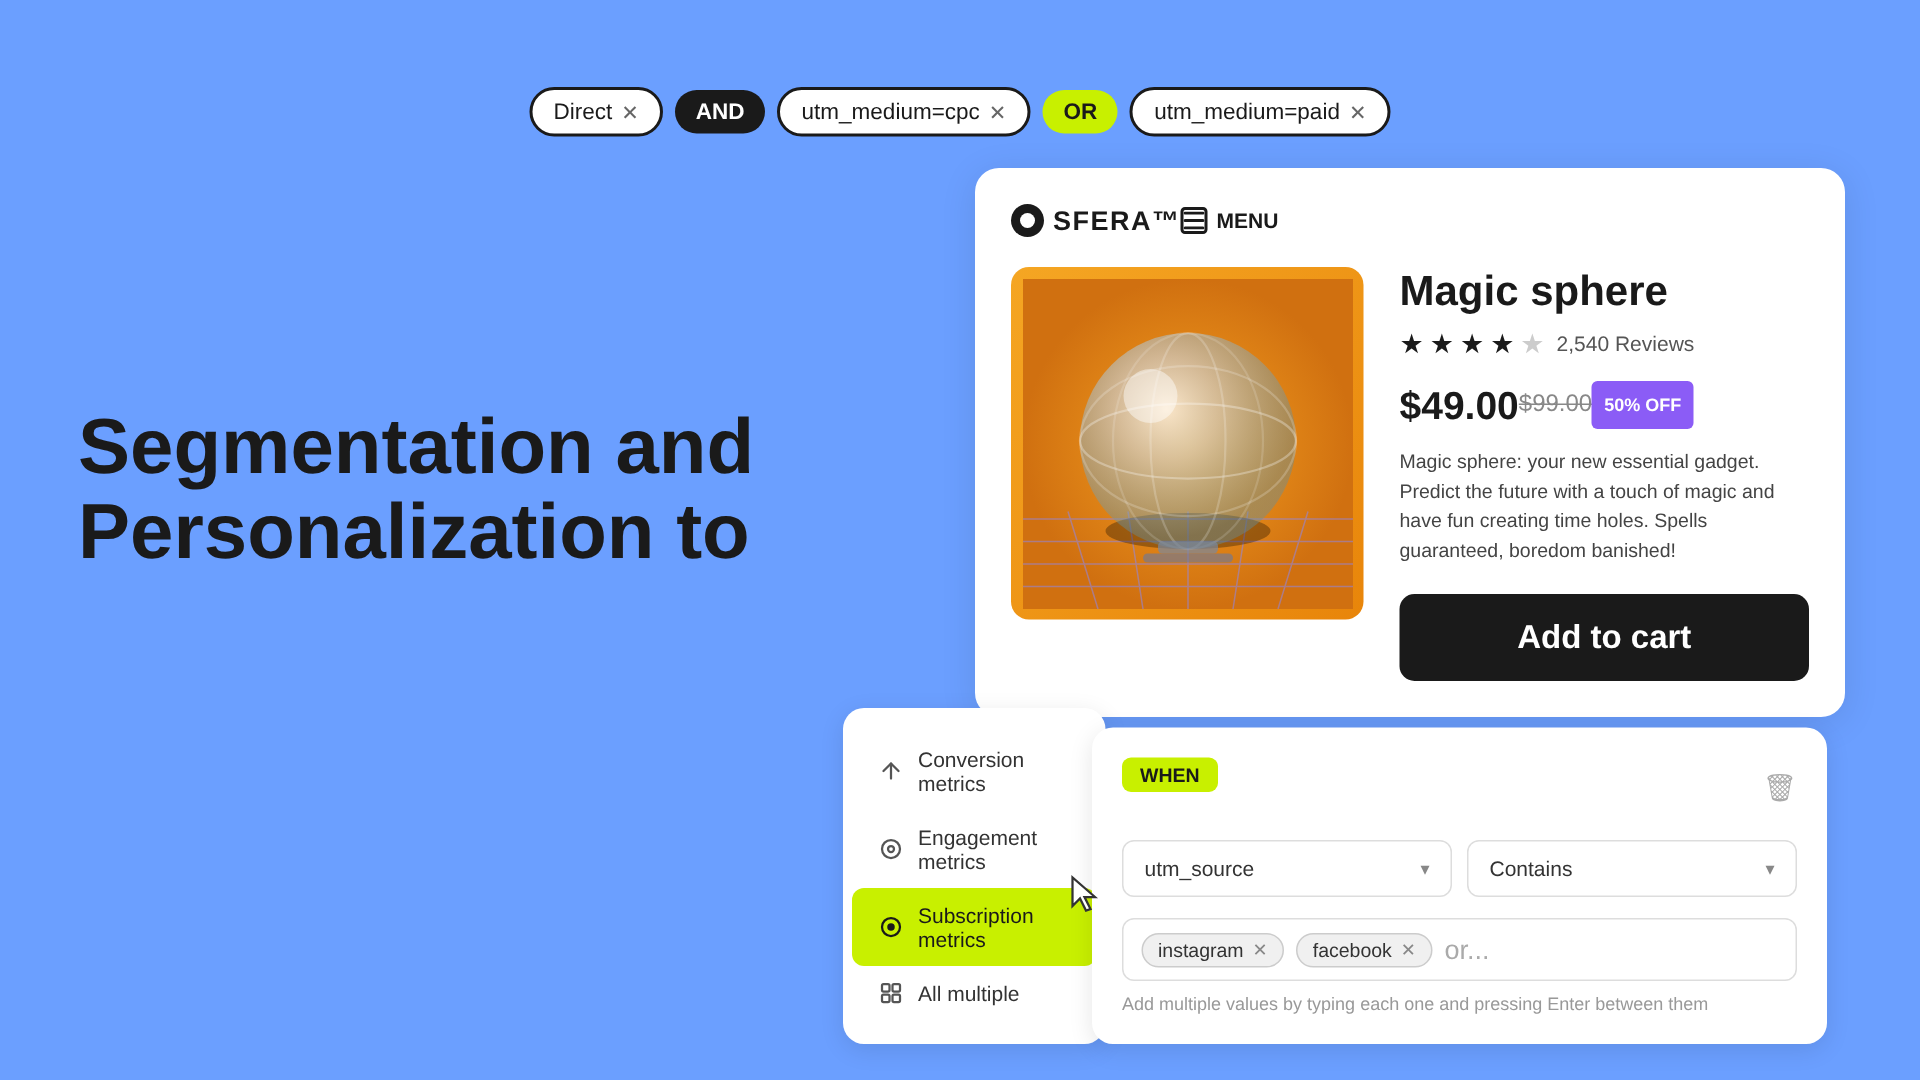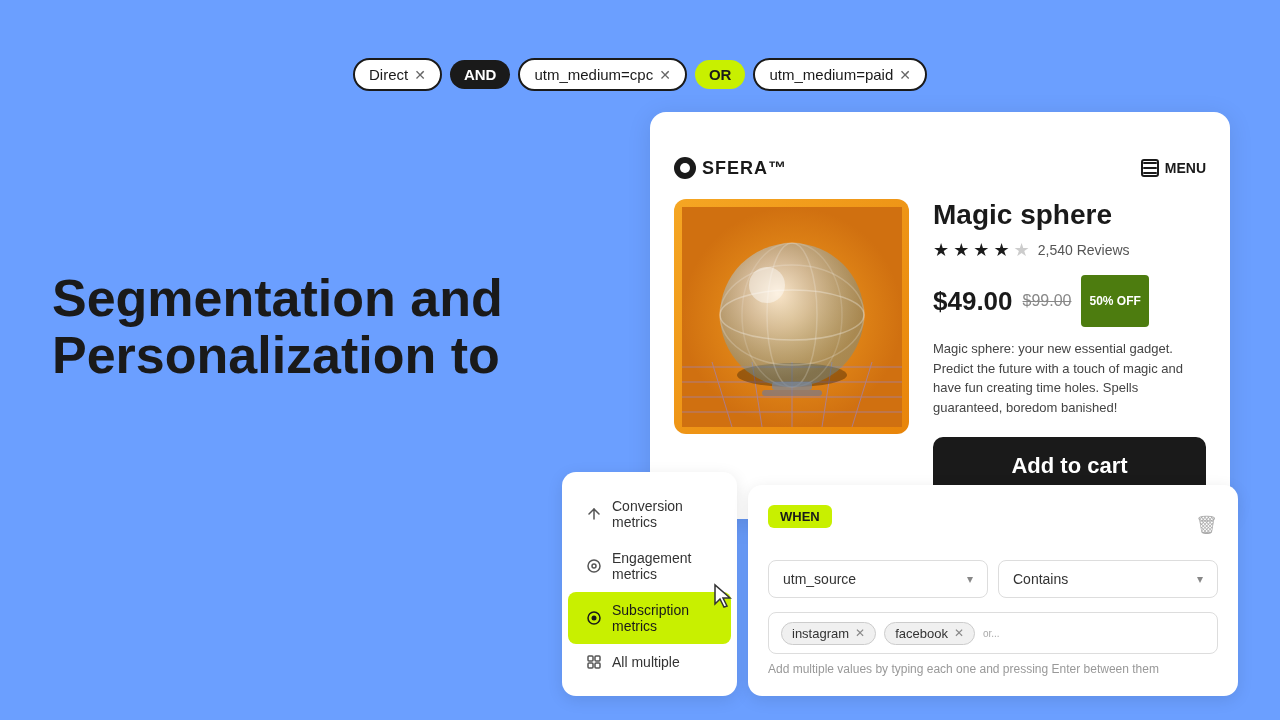--- a/index.html
+++ b/index.html
@@ -77,23 +77,22 @@
       left: 650px;
       width: 580px;
       background: #fff;
       border-radius: 16px;
       padding: 24px;
       box-shadow: 0 4px 24px rgba(0,0,0,0.1);
     }
     .card-header {
       display: flex;
       align-items: center;
-      justify-content: space-between;
+      justify-content: flex-start;
       margin-bottom: 20px;
-      margin-top: 21px;
     }
     .logo-wrapper {
       display: flex;
       align-items: center;
       gap: 6px;
     }
     .logo-circle {
       width: 22px;
       height: 22px;
       background: #1a1a1a;
@@ -170,39 +169,39 @@
       color: #1a1a1a;
     }
     .reviews-count {
       font-size: 14px;
       color: #555;
       margin-left: 4px;
     }
     .price-row {
       display: flex;
       align-items: center;
-      gap: 10px;
+      gap: 0;
       margin-bottom: 12px;
     }
     .price-current {
       font-size: 26px;
       font-weight: 800;
       color: #1a1a1a;
     }
     .price-original {
       font-size: 16px;
       color: #888;
       text-decoration: line-through;
     }
     .discount-badge {
-      background: #4d7c0f;
+      background: #8b5cf6;
       color: #fff;
       font-size: 12px;
       font-weight: 700;
-      padding: 19px 8px;
+      padding: 9px 8px;
       border-radius: 4px;
     }
     .product-description {
       font-size: 13px;
       color: #444;
       line-height: 1.5;
       margin-bottom: 20px;
     }
     .add-to-cart-btn {
       width: 100%;
@@ -246,21 +245,21 @@
     .metrics-icon {
       width: 16px;
       height: 16px;
       flex-shrink: 0;
     }
 
     
     .condition-panel {
       position: absolute;
       bottom: 24px;
-      left: 748px;
+      left: 728px;
       width: 490px;
       background: #fff;
       border-radius: 14px;
       padding: 20px;
       box-shadow: 0 4px 16px rgba(0,0,0,0.1);
     }
     .when-badge {
       display: inline-block;
       background: #c8f000;
       color: #1a1a1a;
@@ -319,21 +318,21 @@
       font-size: 13px;
       color: #333;
     }
     .value-tag .x {
       font-size: 12px;
       color: #888;
       cursor: pointer;
     }
     .or-placeholder {
       color: #aaa;
-      font-size: 10px;
+      font-size: 18px;
     }
     .hint-text {
       font-size: 12px;
       color: #999;
       margin-top: 4px;
     }
     .trash-icon {
       color: #aaa;
       cursor: pointer;
       font-size: 18px;

